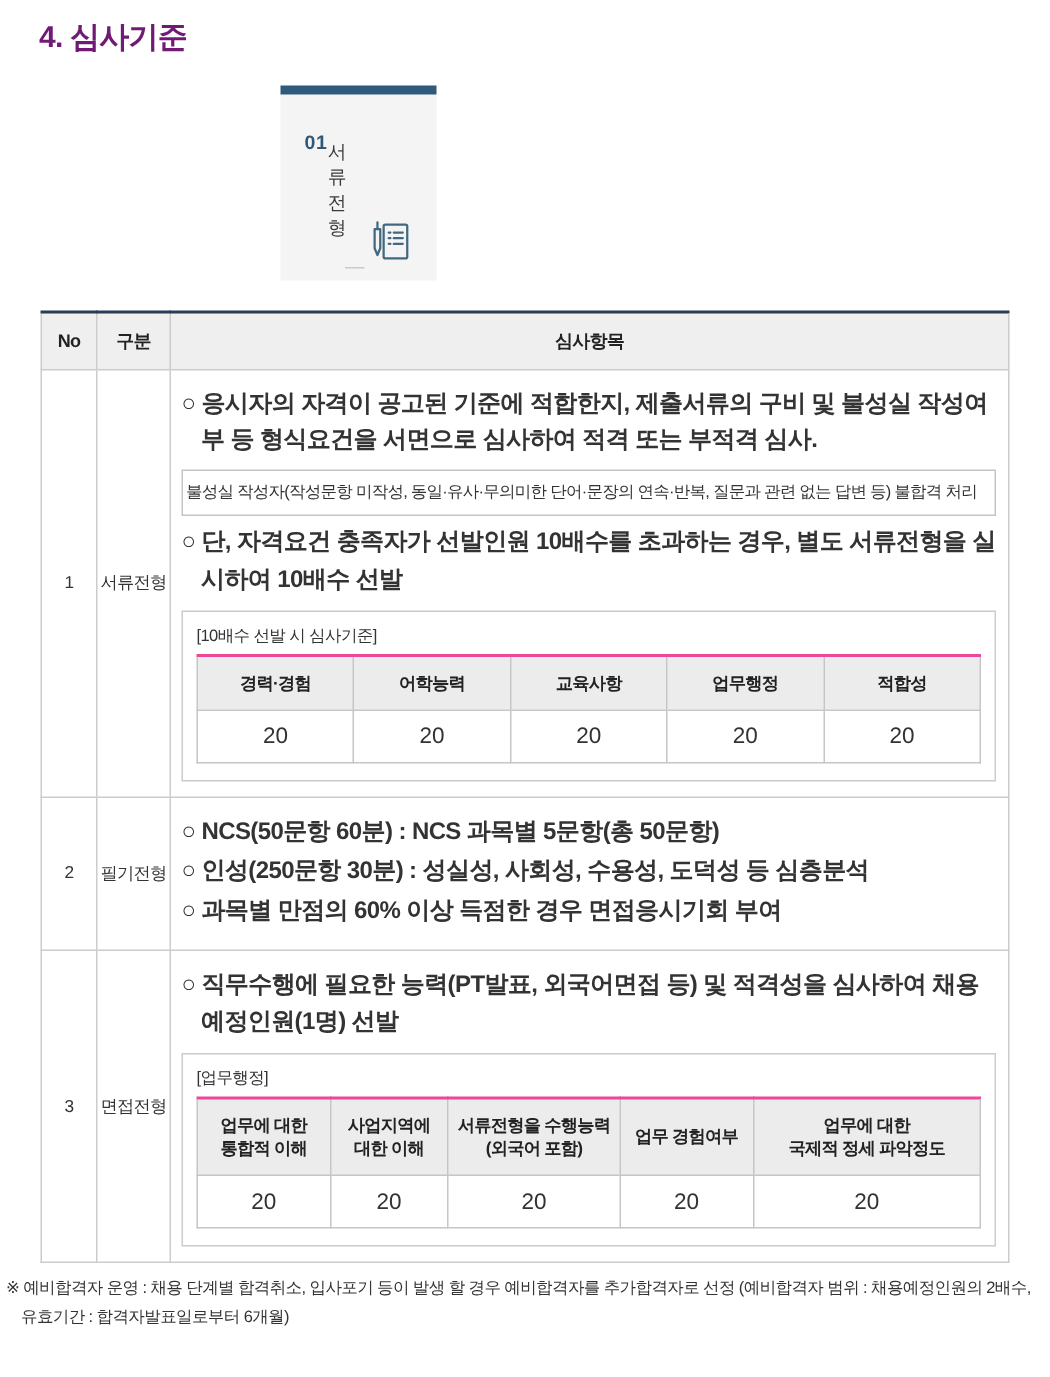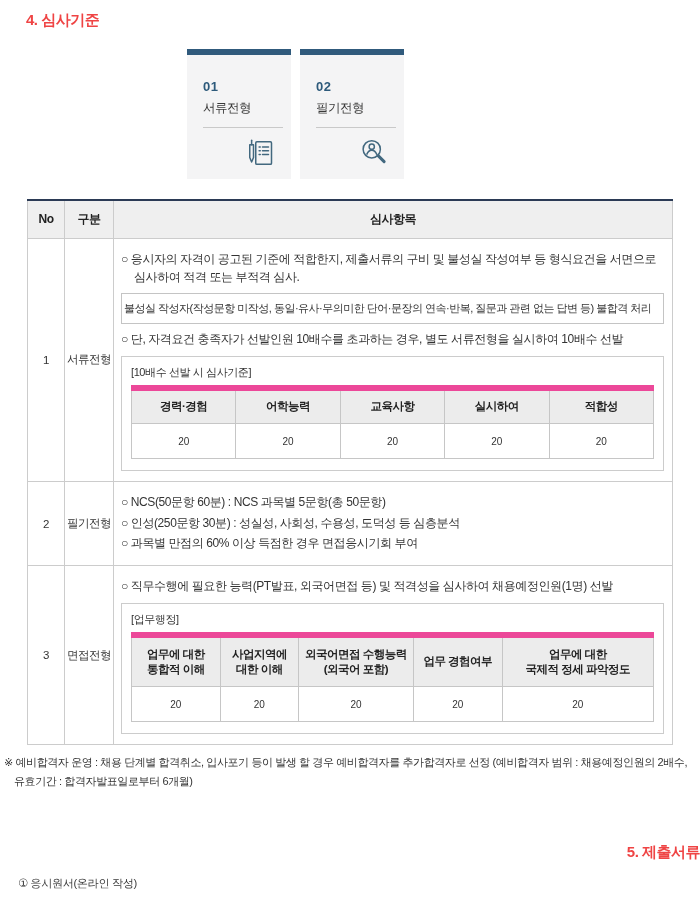--- a/index.html
+++ b/index.html
@@ -6,41 +6,41 @@
   html, body { margin: 0; padding: 0; }
   body {
     width: 700px; height: 918px;
     background: #ffffff;
     font-family: "Liberation Sans", "DejaVu Sans", sans-serif;
     color: #333333;
     font-size: 11px;
     overflow: hidden;
   }
   .section-title {
-    font-size: 15px;
-    font-weight: bold;
-    color: #ef4444;
+    font-size: 20px;
+    font-weight: bold;
+    color: #701a75;
     letter-spacing: -0.5px;
   }
   #title4 { margin: 11px 0 0 26px; }
 
   
   .cards {
     display: flex;
     gap: 9px;
     margin: 19px 0 0 187px;
   }
   .card {
     position: relative;
     width: 104px; height: 130px;
     background: #f4f4f5;
     border-top: 6px solid #305a7c;
     padding: 24px 10px 8px 16px;
     display: flex;
-    flex-direction: column;
+    flex-direction: row;
   }
   .card-number {
     font-size: 13px;
     font-weight: bold;
     color: #2d5a7b;
     letter-spacing: 0.5px;
   }
   .card-label {
     font-size: 12.5px;
     color: #3a3a3a;
@@ -82,27 +82,28 @@
   .main-table .col-cat { width: 49px; }
   .cell-center {
     text-align: center;
     vertical-align: middle;
     font-size: 11.5px;
     color: #333;
     letter-spacing: -0.5px;
   }
   .cell-items { padding: 9px 8px 10px 7px; vertical-align: top; }
   .bullet {
-    font-size: 12px;
+    font-size: 16px;
     line-height: 1.55;
     margin: 2px 0;
     color: #333;
     letter-spacing: -0.4px;
     padding-left: 13px;
     text-indent: -13px;
+    font-weight: bold;
   }
   .warn-box {
     border: 1px solid #c4c4c4;
     padding: 7px 2px;
     margin: 6px 0 6px 0;
     font-size: 11px;
     line-height: 1.4;
     letter-spacing: -0.5px;
     color: #333;
   }
@@ -112,38 +113,38 @@
     margin-top: 7px;
   }
   .sub-caption {
     font-size: 11px;
     letter-spacing: -0.4px;
     margin-bottom: 5px;
     color: #333;
   }
   .sub-table {
     width: 100%;
-    border-top: 6px solid #ec4899;
+    border-top: 2px solid #ec4899;
   }
   .sub-table th, .sub-table td { border: 1px solid #c6c6c6; }
   .sub-table th {
     background: #ececec;
     font-size: 11.5px;
     font-weight: bold;
     color: #222;
     text-align: center;
     height: 36px;
     white-space: pre-line;
     letter-spacing: -0.5px;
     padding: 4px 2px;
   }
   .sub-table td {
     text-align: center;
     height: 35px;
-    font-size: 10px;
+    font-size: 15px;
     color: #333;
   }
   .sub-table.tall th { height: 52px; }
 
   
   .prelim-note {
     margin: 8px 0 0 4px;
     width: 692px;
     font-size: 11px;
     line-height: 1.75;
@@ -181,33 +182,20 @@
           <line x1="26" y1="16" x2="34" y2="16"></line>
         <line x1="21.5" y1="21" x2="23" y2="21"></line>
           <line x1="26" y1="21" x2="34" y2="21"></line>
         <line x1="21.5" y1="26" x2="23" y2="26"></line>
           <line x1="26" y1="26" x2="34" y2="26"></line>
         <path d="M9 13 h5 v17 l-2.5 6 l-2.5 -6 z"></path>
         <line x1="11.5" y1="7" x2="11.5" y2="13"></line>
       </svg>
     </div>
   </div>
-  <div class="card">
-    <div class="card-number">02</div>
-    <div class="card-label">필기전형</div>
-    <div class="card-divider"></div>
-    <div class="card-icon">
-      <svg width="36" height="36" viewBox="0 0 48 48">
-        <circle cx="21" cy="19" r="11.5"></circle>
-        <circle cx="21" cy="15.5" r="3.5"></circle>
-        <path d="M14.5 25.5 c1.5 -3.8 3.8 -5.3 6.5 -5.3 s5 1.5 6.5 5.3"></path>
-        <line x1="29.5" y1="27.5" x2="37.5" y2="35.5" stroke-width="4"></line>
-      </svg>
-    </div>
-  </div>
 </div>
 
 <div class="table-wrap">
   <table class="main-table">
     <tbody>
         <tr>
       <th class="col-no">No</th>
       <th class="col-cat">구분</th>
       <th>심사항목</th>
     </tr>
@@ -220,21 +208,21 @@
         <div class="warn-box">불성실 작성자(작성문항 미작성, 동일·유사·무의미한 단어·문장의 연속·반복, 질문과 관련 없는 답변 등) 불합격 처리</div>
         <div class="bullet">○ 단, 자격요건 충족자가 선발인원 10배수를 초과하는 경우, 별도 서류전형을 실시하여 10배수 선발</div>
         <div class="sub-wrap">
           <div class="sub-caption">[10배수 선발 시 심사기준]</div>
           <table class="sub-table">
             <tbody>
                   <tr>
               <th style="width:20%">경력·경험</th>
               <th style="width:20%">어학능력</th>
               <th style="width:20%">교육사항</th>
-              <th style="width:20%">실시하여</th>
+              <th style="width:20%">업무행정</th>
               <th style="width:20%">적합성</th>
             </tr>
             <tr>
               <td>20</td>
               <td>20</td>
               <td>20</td>
               <td>20</td>
               <td>20</td>
             </tr>
           </tbody>
@@ -260,21 +248,21 @@
         <div class="bullet">○ 직무수행에 필요한 능력(PT발표, 외국어면접 등) 및 적격성을 심사하여 채용예정인원(1명) 선발</div>
         <div class="sub-wrap">
           <div class="sub-caption">[업무행정]</div>
           <table class="sub-table tall">
             <tbody>
                   <tr>
               <th style="width:17%">업무에 대한
 통합적 이해</th>
               <th style="width:15%">사업지역에
 대한 이해</th>
-              <th style="width:22%">외국어면접 수행능력
+              <th style="width:22%">서류전형을 수행능력
 (외국어 포함)</th>
               <th style="width:17%">업무 경험여부</th>
               <th style="width:29%">업무에 대한
 국제적 정세 파악정도</th>
             </tr>
             <tr>
               <td>20</td>
               <td>20</td>
               <td>20</td>
               <td>20</td>

